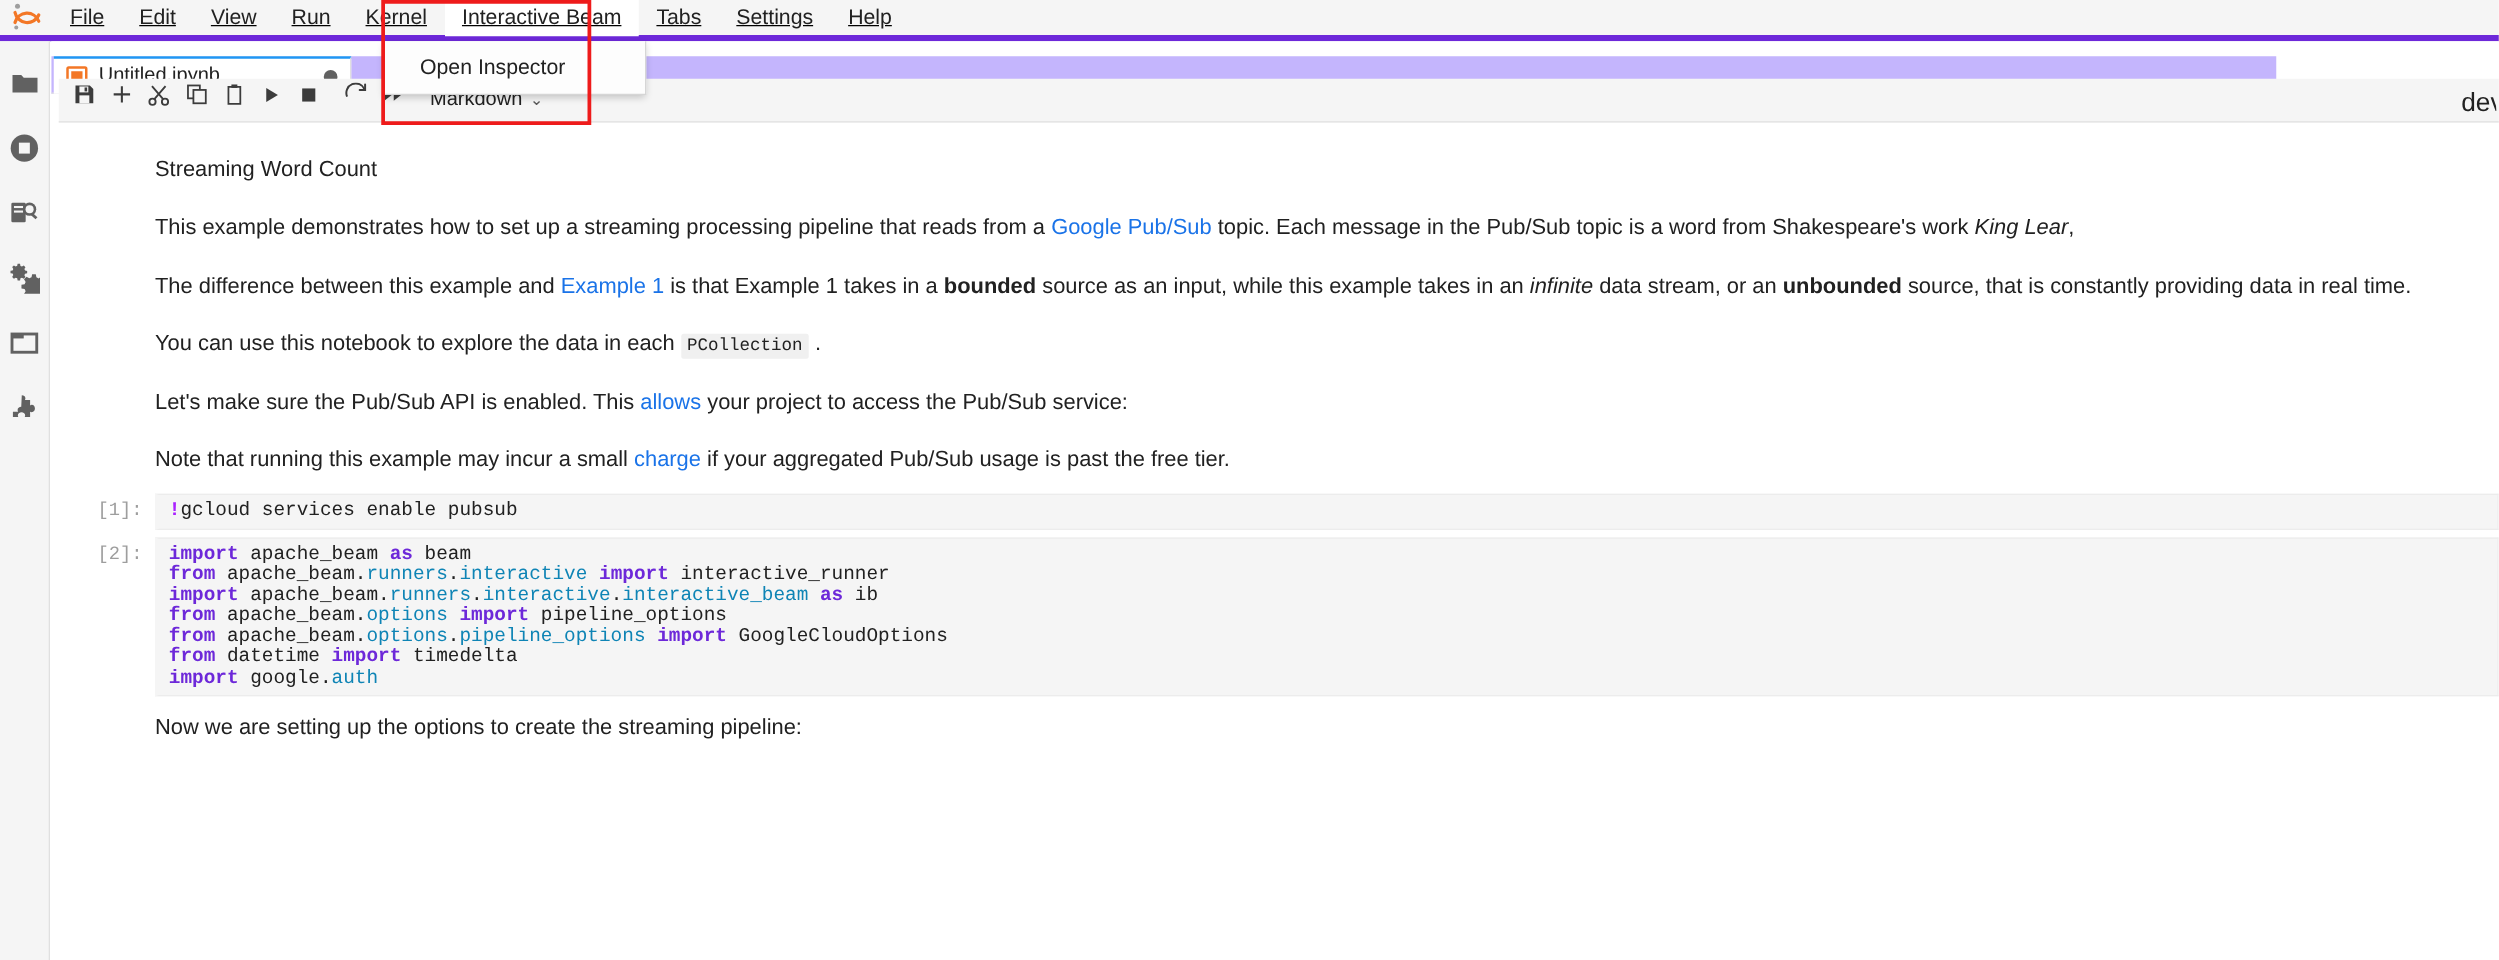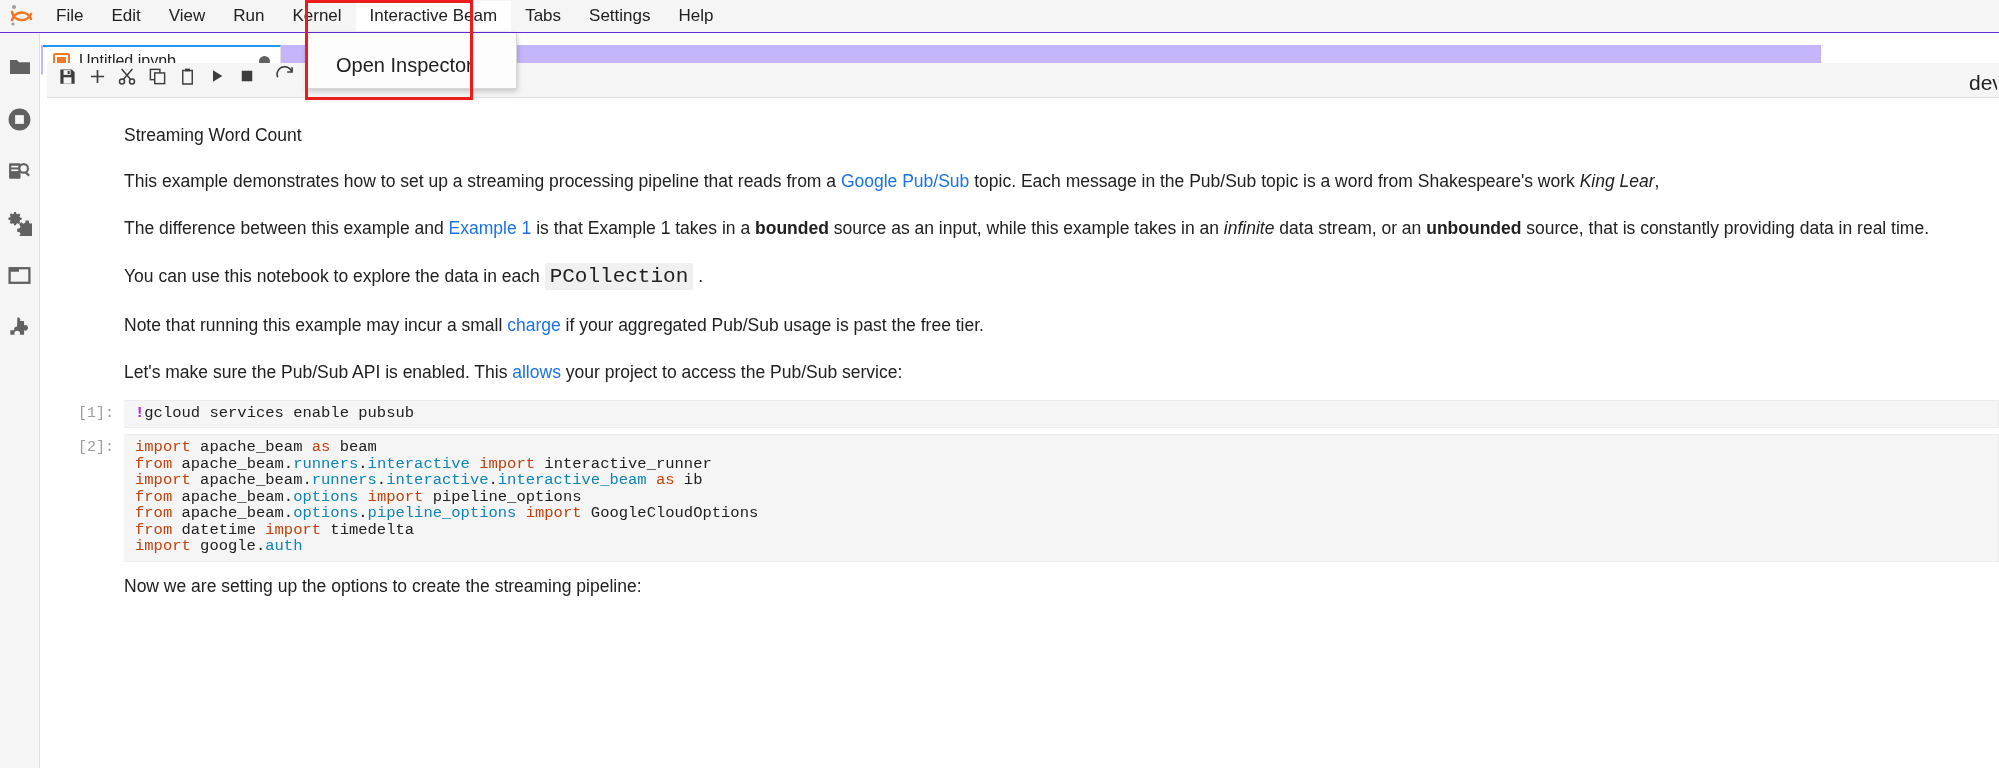--- a/index.html
+++ b/index.html
@@ -10,22 +10,22 @@
     background: #ffffff;
     font-family: "Liberation Sans", sans-serif;
     -webkit-font-smoothing: antialiased;
   }
 
   
   #menubar {
     position: absolute; top: 0; left: 0;
     width: 1999px; height: 33px;
     background: #f5f5f5;
-    border-bottom: 1px solid #6d28d9;
-    display: flex; align-items: center;
+    border-bottom: 5px solid #6d28d9;
+    display: flex; align-items: center; text-decoration: underline;
   }
   #jp-logo {
     width: 40px; height: 33px;
     display: flex; align-items: center; justify-content: center;
     margin-left: 2px;
   }
   .menu-item {
     font-size: 17px;
     color: #212121;
     padding: 5px 14px;
@@ -44,26 +44,25 @@
     left: 307px;
     width: 210px;
     background: #fdfdfd;
     border: 1px solid #d6d6d6;
     border-top: none;
     box-shadow: 0 2px 6px rgba(0,0,0,0.22);
     z-index: 60;
     padding: 4px 0 4px 0;
   }
   .dropdown-item {
-    font-size: 20px;
+    font-size: 17px;
     color: #212121;
     padding: 7px 10px 7px 28px;
     white-space: nowrap;
     cursor: default;
-    margin-top: 10px;
   }
 
   
   #annotation-box {
     position: absolute;
     left: 305px; top: 0px;
     width: 168px; height: 100px;
     border: 3px solid #ee1b1b;
     z-index: 80;
     pointer-events: none;
@@ -213,21 +212,21 @@
     line-height: 1.5;
     color: #212121;
     padding: 5px 30px 5px 0;
   }
   .md-cell { margin-bottom: 10px; }
   .md-body a { color: #1a73e8; text-decoration: none; }
   .md-body b { font-weight: bold; }
   .md-body i { font-style: italic; }
   code.inline {
     font-family: "Liberation Mono", monospace;
-    font-size: 21px;
+    font-size: 14px;
     background: #f0f0f0;
     padding: 2px 5px;
     border-radius: 2px;
     color: #212121;
   }
 
   .code-cell { margin-bottom: 6px; }
   .code-area {
     flex: 1 1 auto;
     background: #f5f5f5;
@@ -235,21 +234,21 @@
     border-left: 3px solid #f5f5f5;
     padding: 4px 8px 6px 8px;
     font-family: "Liberation Mono", monospace;
     font-size: 15.5px;
     line-height: 1.075;
     color: #212121;
     white-space: pre;
     margin-right: 0px;
   }
   .code-area .ln { display: block; height: 16.5px; }
-  .kw  { color: #c2410c; font-weight: normal; text-align: right; }
+  .kw  { color: #6d28d9; font-weight: bold; text-align: right; }
   .mod { color: #0e84b5; }
   .bang{ color: #aa22ff; font-weight: bold; }
 </style>
 </head>
 <body>
 
 <div id="menubar">
   <div id="jp-logo">
     <svg width="26" height="26" viewBox="0 0 26 26">
       <circle cx="5" cy="4" r="2" fill="#9e9e9e"></circle>
@@ -458,25 +457,25 @@
         <div class="cell md-cell">
           <div class="prompt"></div>
           <div class="md-body"><span>The difference between this example and </span><a>Example 1</a><span> is that Example 1 takes in a </span><b>bounded</b><span> source as an input, while this example takes in an </span><i>infinite</i><span> data stream, or an </span><b>unbounded</b><span> source, that is constantly providing data in real time.</span></div>
         </div>
         <div class="cell md-cell">
           <div class="prompt"></div>
           <div class="md-body"><span>You can use this notebook to explore the data in each </span><code class="inline">PCollection</code><span> .</span></div>
         </div>
         <div class="cell md-cell">
           <div class="prompt"></div>
+          <div class="md-body"><span>Let's make sure the Pub/Sub API is enabled. This </span><a>allows</a><span> your project to access the Pub/Sub service:</span></div>
+        </div>
+        <div class="cell md-cell">
+          <div class="prompt"></div>
           <div class="md-body"><span>Note that running this example may incur a small </span><a>charge</a><span> if your aggregated Pub/Sub usage is past the free tier.</span></div>
-        </div>
-        <div class="cell md-cell">
-          <div class="prompt"></div>
-          <div class="md-body"><span>Let's make sure the Pub/Sub API is enabled. This </span><a>allows</a><span> your project to access the Pub/Sub service:</span></div>
         </div>
         <div class="cell code-cell">
           <div class="prompt">[1]:</div>
           <div class="code-area"><span class="ln"><span class="bang">!</span><span>gcloud services enable pubsub</span></span></div>
         </div>
         <div class="cell code-cell">
           <div class="prompt">[2]:</div>
           <div class="code-area"><span class="ln"><span class="kw">import</span><span> apache_beam </span><span class="kw">as</span><span> beam</span></span><span class="ln"><span class="kw">from</span><span> apache_beam.</span><span class="mod">runners</span><span>.</span><span class="mod">interactive</span><span> </span><span class="kw">import</span><span> interactive_runner</span></span><span class="ln"><span class="kw">import</span><span> apache_beam.</span><span class="mod">runners</span><span>.</span><span class="mod">interactive</span><span>.</span><span class="mod">interactive_beam</span><span> </span><span class="kw">as</span><span> ib</span></span><span class="ln"><span class="kw">from</span><span> apache_beam.</span><span class="mod">options</span><span> </span><span class="kw">import</span><span> pipeline_options</span></span><span class="ln"><span class="kw">from</span><span> apache_beam.</span><span class="mod">options</span><span>.</span><span class="mod">pipeline_options</span><span> </span><span class="kw">import</span><span> GoogleCloudOptions</span></span><span class="ln"><span class="kw">from</span><span> datetime </span><span class="kw">import</span><span> timedelta</span></span><span class="ln"><span class="kw">import</span><span> google.</span><span class="mod">auth</span></span></div>
         </div>
         <div class="cell md-cell">

